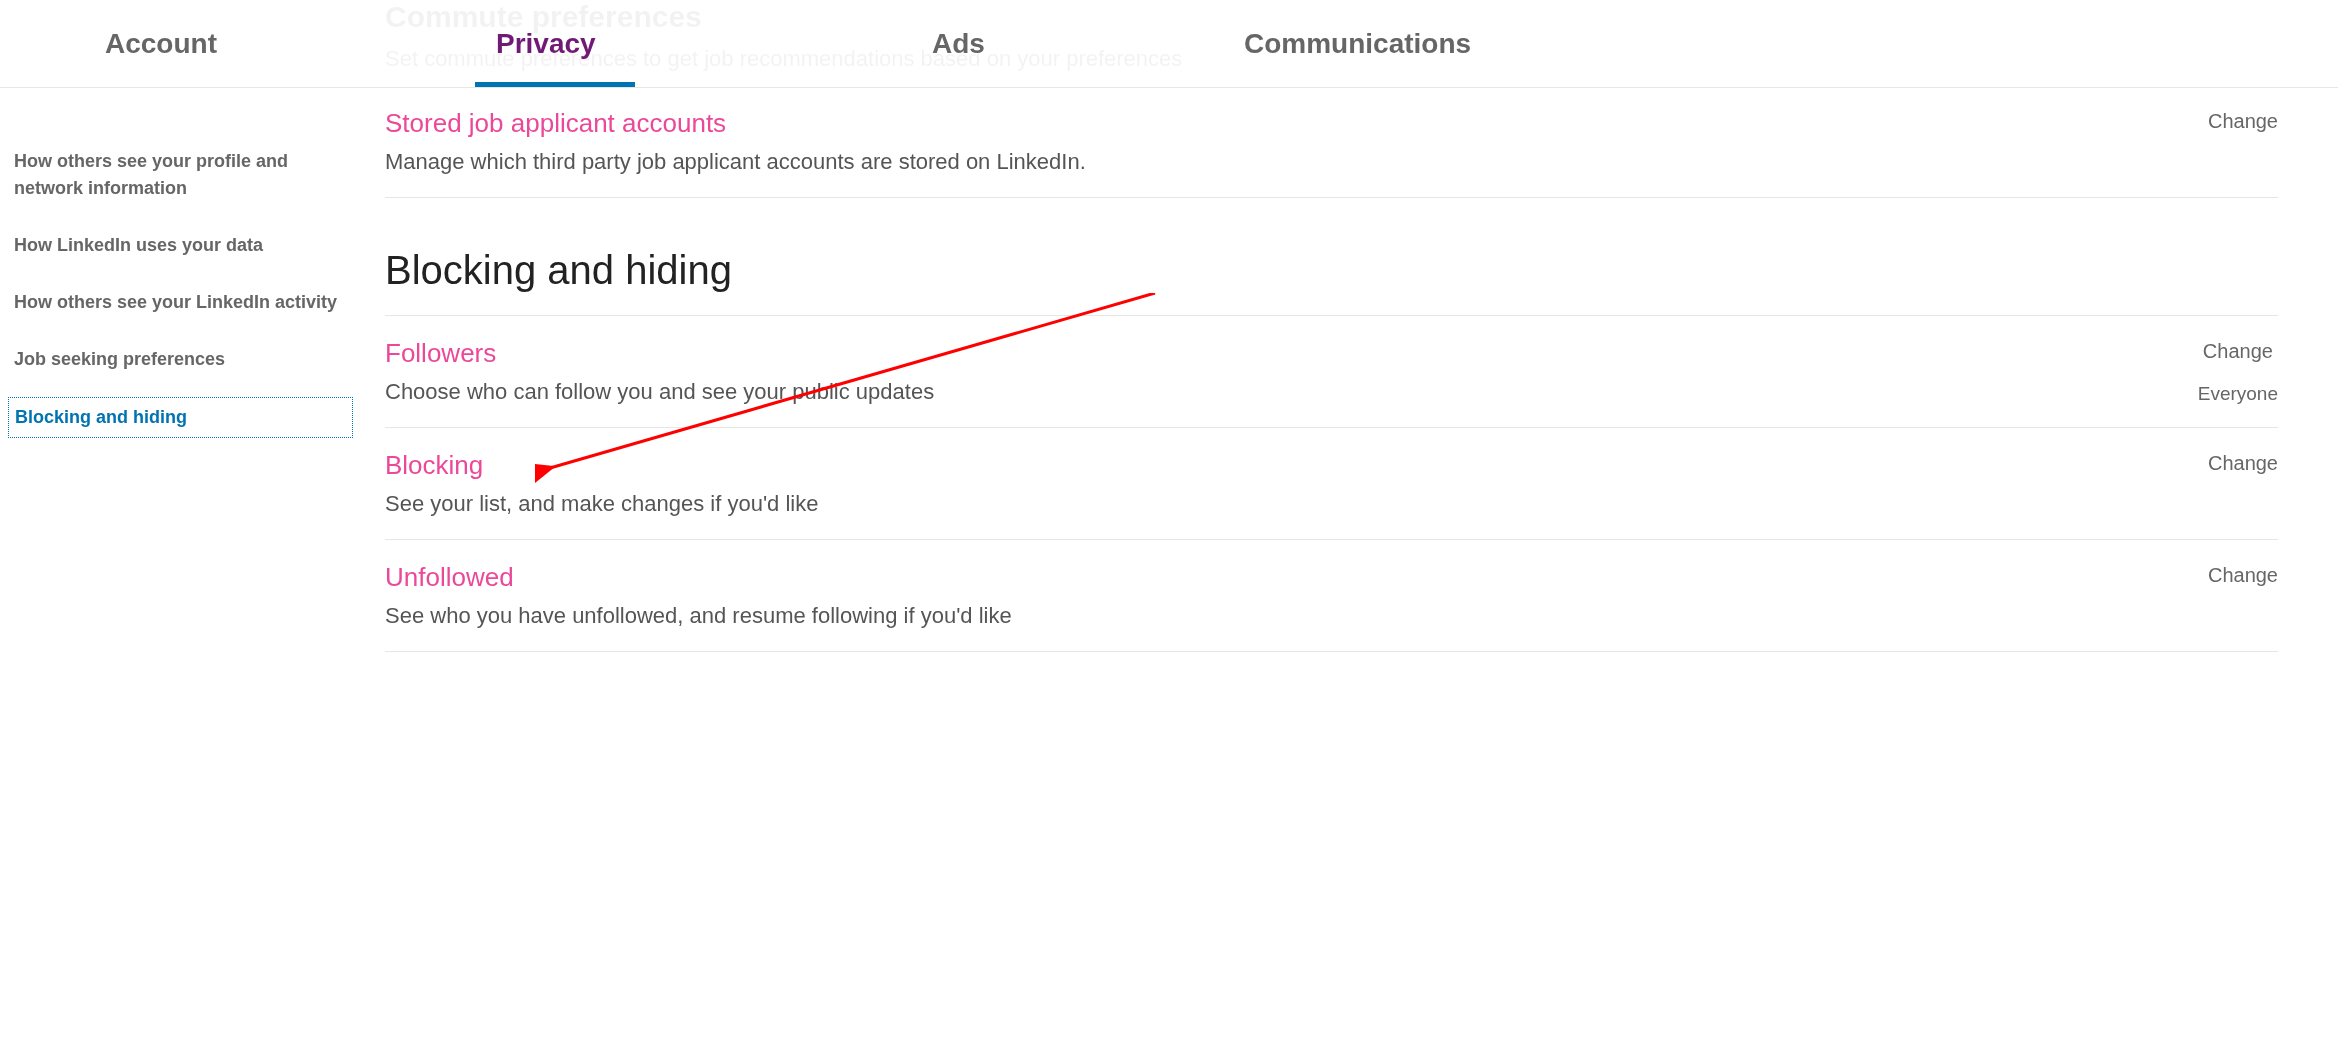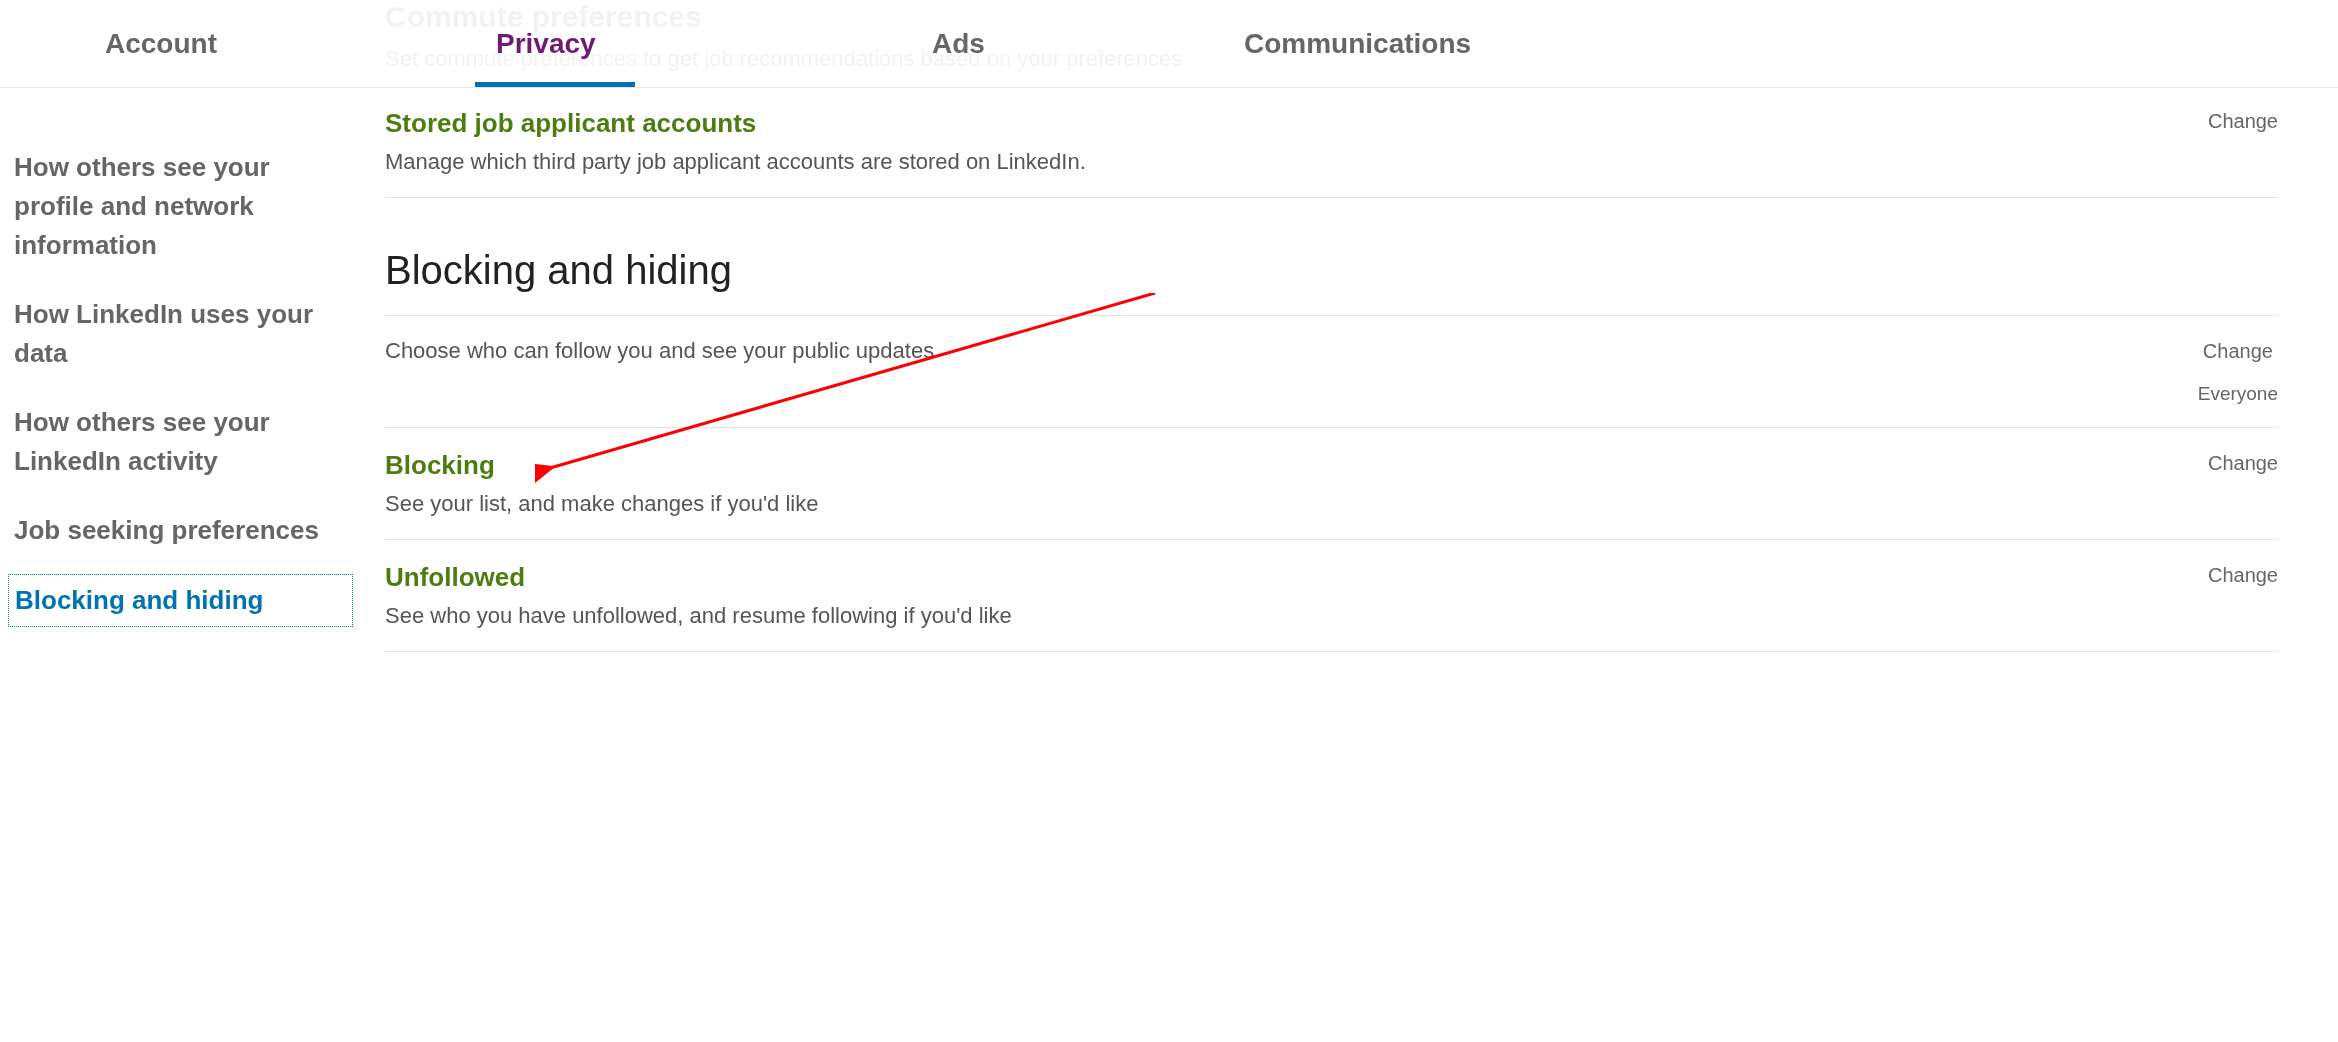--- a/index.html
+++ b/index.html
@@ -59,21 +59,21 @@
     .content {
       display: flex;
       padding-top: 20px;
     }
     .sidebar {
       width: 370px;
       padding-left: 14px;
       padding-top: 25px;
     }
     .sidebar-item {
-      font-size: 26px;
+      font-size: 18px;
       font-weight: 600;
       color: #666;
       padding: 15px 0;
       cursor: pointer;
       line-height: 1.5;
       padding-right: 20px;
     }
     .sidebar-item.active {
       color: #0073b1;
       border: 1px dotted #0073b1;
@@ -97,22 +97,22 @@
       align-items: flex-start;
     }
     .setting-row:first-child {
       padding-top: 0;
     }
     .setting-left {
       flex: 1;
     }
     .setting-title {
       font-size: 26px;
-      font-weight: 700;
-      color: #4d7c0f;
+      font-weight: 400;
+      color: #ec4899;
       margin-bottom: 10px;
     }
     .setting-desc {
       font-size: 22px;
       color: #555;
     }
     .setting-right {
       text-align: center;
       padding-left: 20px;
       padding-top: 2px;
@@ -174,20 +174,21 @@
       </div>
       <div class="setting-right">
         <div class="change-link">Change</div>
       </div>
     </div>
 
     <div class="section-header">Blocking and hiding</div>
 
     <div class="setting-row">
       <div class="setting-left">
+        <div class="setting-title">Followers</div>
         <div class="setting-desc">Choose who can follow you and see your public updates</div>
       </div>
       <div class="setting-right">
         <div class="change-link">Change</div>
         <div class="setting-value">Everyone</div>
       </div>
     </div>
 
     <div class="setting-row">
       <div class="setting-left">

